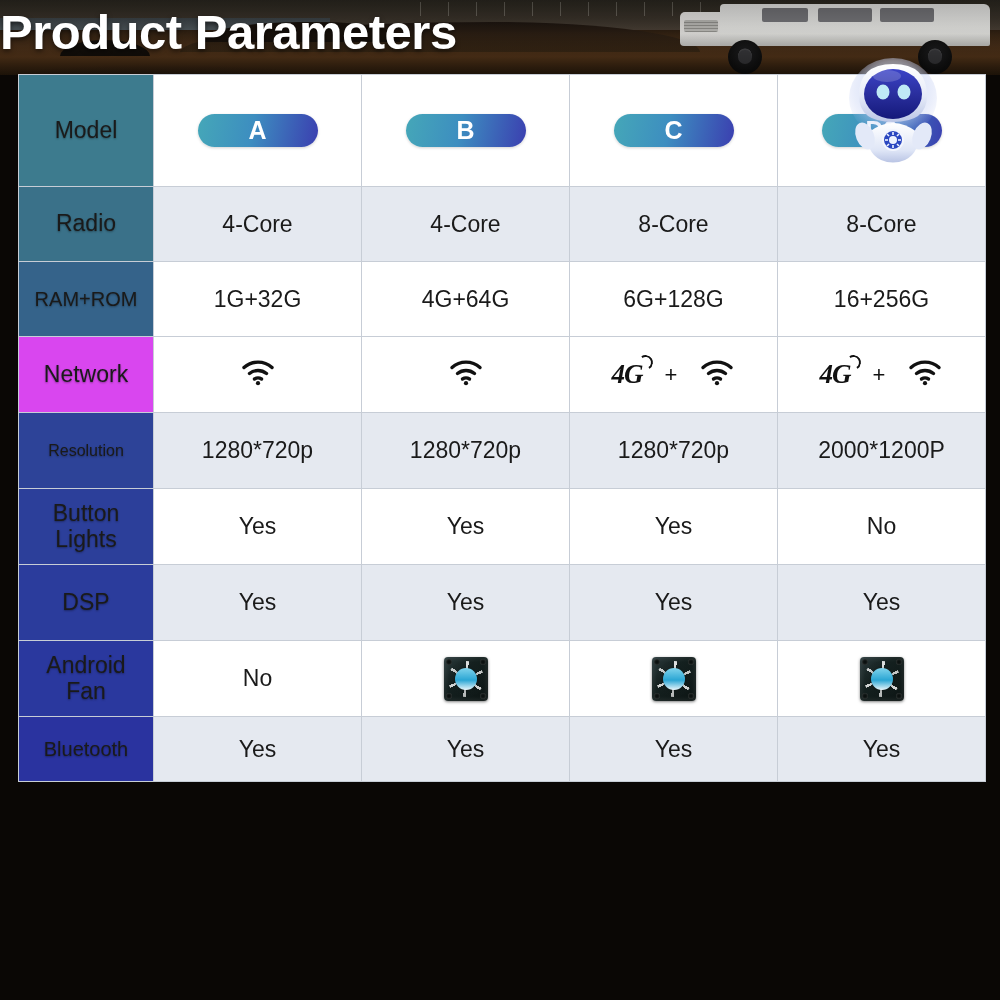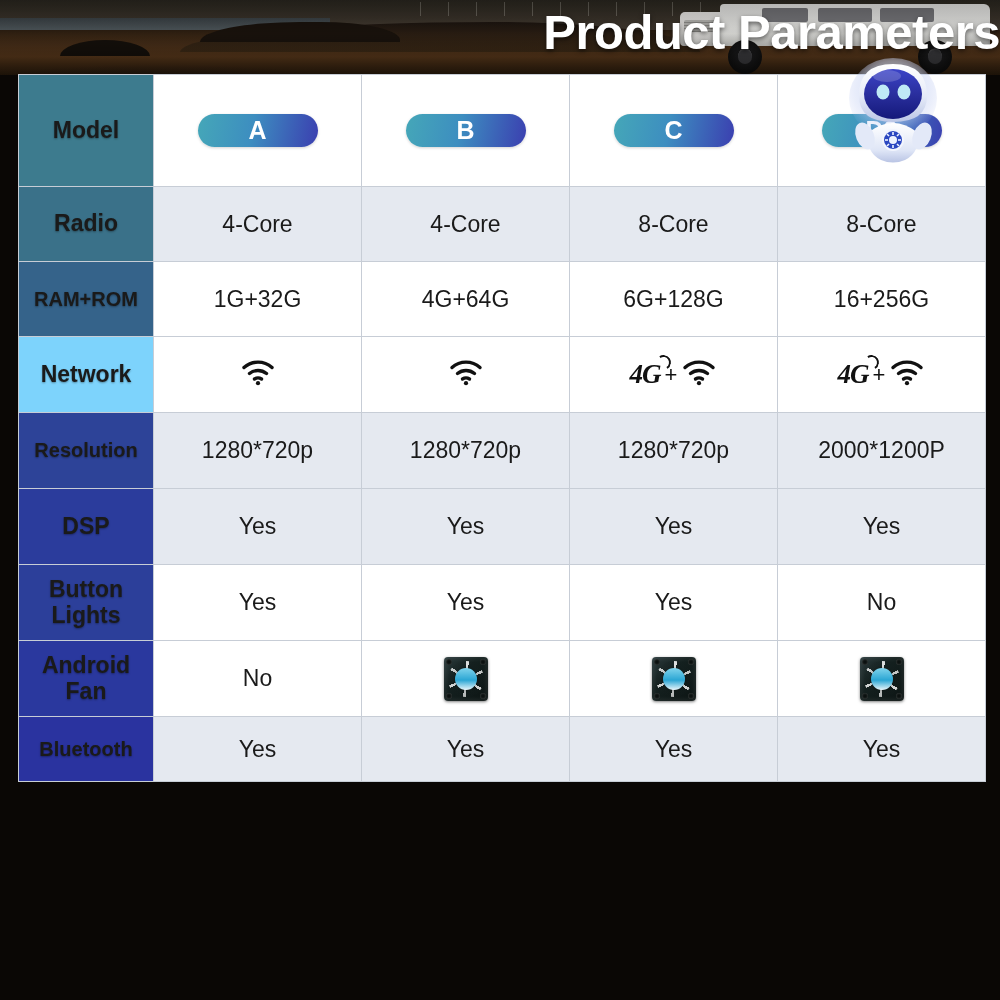--- a/index.html
+++ b/index.html
@@ -143,21 +143,21 @@
   .hero-vignette {
     position: absolute;
     left: 0; top: 0; width: 1000px; height: 75px;
     background: linear-gradient(180deg, rgba(0,0,0,.28) 0%, rgba(0,0,0,.05) 45%, rgba(0,0,0,.45) 100%);
   }
 
   .hero-title {
     position: absolute;
     left: 0; top: 4px;
     width: 1000px;
-    text-align: right;
+    text-align: left;
     font-family: "Liberation Sans", sans-serif;
     font-size: 49px;
     font-weight: bold;
     color: #ffffff;
     letter-spacing: -0.5px;
     text-shadow: 0 2px 5px rgba(0,0,0,.55);
     z-index: 6;
     white-space: nowrap;
   }
 
@@ -180,21 +180,21 @@
     color: #1a1a1a;
     font-size: 23px;
   }
   col.c-label { width: 135px; }
   col.c-data  { width: 208px; }
 
   td.label {
     color: #ffffff;
     font-size: 21px;
     line-height: 1.12;
-    font-weight: bold;
+    font-weight: normal;
     border-color: rgba(255,255,255,.45);
     text-shadow: 0 1px 2px rgba(0,0,0,.35);
     margin-top: 40px;
   }
   .shade-a { background: #ffffff; }
   .shade-b { background: #e5e9f0; }
 
   .cell-red { color: #b01116; }
 
   
@@ -206,21 +206,21 @@
     border-radius: 17px;
     color: #fff;
     font-size: 25px;
     font-weight: bold;
     background: linear-gradient(100deg, #45a7b8 0%, #3d8ec0 45%, #3b3fb0 100%);
     box-shadow: 0 1px 3px rgba(0,0,0,.18);
   }
 
   
   .wifi { display: inline-block; vertical-align: middle; }
-  .net-row { display: flex; align-items: center; justify-content: center; gap: 2px; }
+  .net-row { display: flex; align-items: center; justify-content: center; gap: 20px; }
   .fourg {
     font-family: "Liberation Serif", serif;
     font-style: italic;
     font-weight: bold;
     font-size: 27px;
     color: #111;
     position: relative;
     letter-spacing: -1px;
   }
   .fourg .arc {
@@ -369,21 +369,21 @@
         <tr>
           <td class="label" style="height:72px;background:#35638a;font-size:20px">RAM+ROM</td>
           <td class="shade-a">1G+32G</td>
           <td class="shade-a">4G+64G</td>
           <td class="shade-a">6G+128G</td>
           <td class="shade-a cell-red">16+256G</td>
         </tr>
 
 
         <tr>
-          <td class="label" style="height:73px;background:#7dd3fc">Network</td>
+          <td class="label" style="height:73px;background:#d946ef">Network</td>
           <td class="shade-a">
             <span class="wifi">
               <svg width="36" height="28" viewBox="0 0 36 28">
                 <path d="M4 9.5 A21 21 0 0 1 32 9.5" fill="none" stroke="#111" stroke-width="3.4" stroke-linecap="round"></path>
                 <path d="M9.5 15.5 A13.5 13.5 0 0 1 26.5 15.5" fill="none" stroke="#111" stroke-width="3.4" stroke-linecap="round"></path>
                 <path d="M14.5 21 A6.5 6.5 0 0 1 21.5 21" fill="none" stroke="#111" stroke-width="3.4" stroke-linecap="round"></path>
                 <circle cx="18" cy="25.2" r="2.1" fill="#111"></circle>
               </svg>
             </span>
           </td>
@@ -423,44 +423,44 @@
                   <circle cx="18" cy="25.2" r="2.1" fill="#111"></circle>
                 </svg>
               </span>
             </div>
           </td>
         </tr>
 
 
 
         <tr>
-          <td class="label" style="height:73px;background:#2d4398;font-size:20px">Resolution</td>
+          <td class="label" style="height:73px;background:#2d4398;font-size:16px">Resolution</td>
           <td class="shade-b">1280*720p</td>
           <td class="shade-b">1280*720p</td>
           <td class="shade-b">1280*720p</td>
           <td class="shade-b cell-red">2000*1200P</td>
         </tr>
 
         <tr>
-          <td class="label" style="height:73px;background:#2b3c9c">DSP</td>
-          <td class="shade-b">Yes</td>
-          <td class="shade-b">Yes</td>
-          <td class="shade-b">Yes</td>
-          <td class="shade-b">Yes</td>
-        </tr>
-
-        <tr>
           <td class="label" style="height:73px;background:#2c3f9a">
             <div>Button</div>
             <div>Lights</div>
           </td>
           <td class="shade-a">Yes</td>
           <td class="shade-a">Yes</td>
           <td class="shade-a">Yes</td>
           <td class="shade-a">No</td>
+        </tr>
+
+        <tr>
+          <td class="label" style="height:73px;background:#2b3c9c">DSP</td>
+          <td class="shade-b">Yes</td>
+          <td class="shade-b">Yes</td>
+          <td class="shade-b">Yes</td>
+          <td class="shade-b">Yes</td>
         </tr>
 
         <tr>
           <td class="label" style="height:73px;background:#2a389e">
             <div>Android</div>
             <div>Fan</div>
           </td>
           <td class="shade-a">No</td>
           <td class="shade-a">
             <span class="fan">

